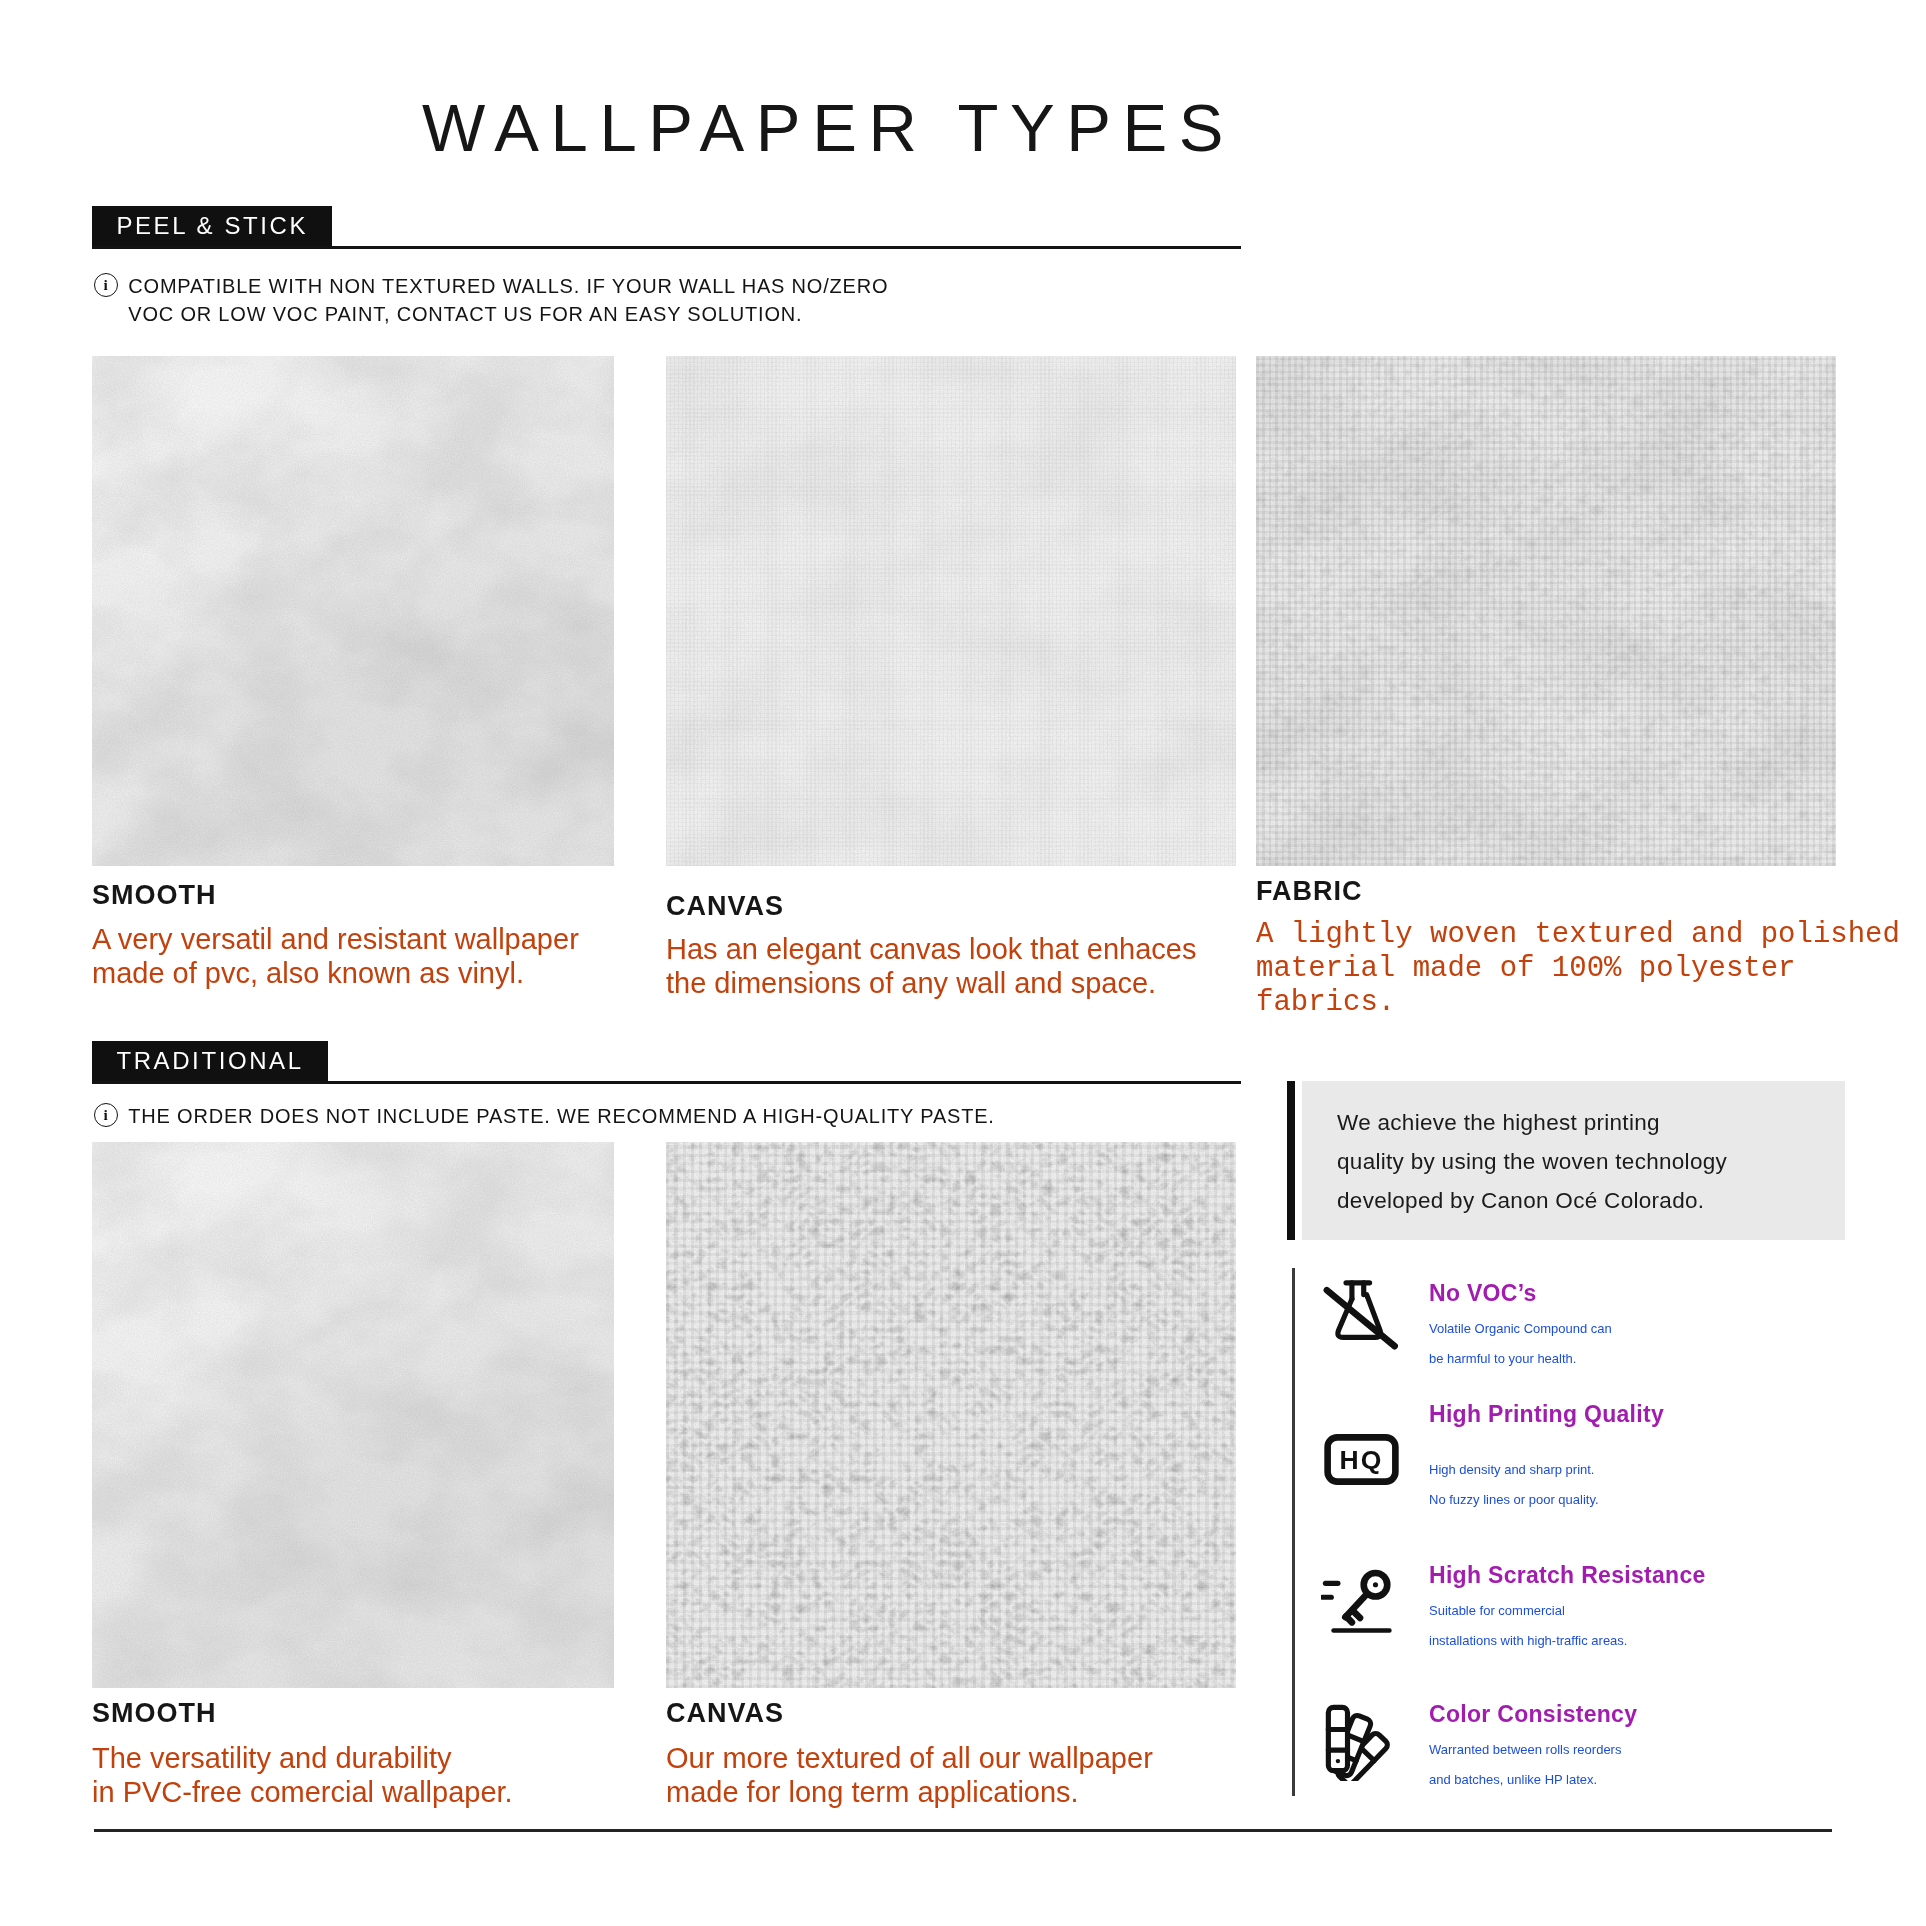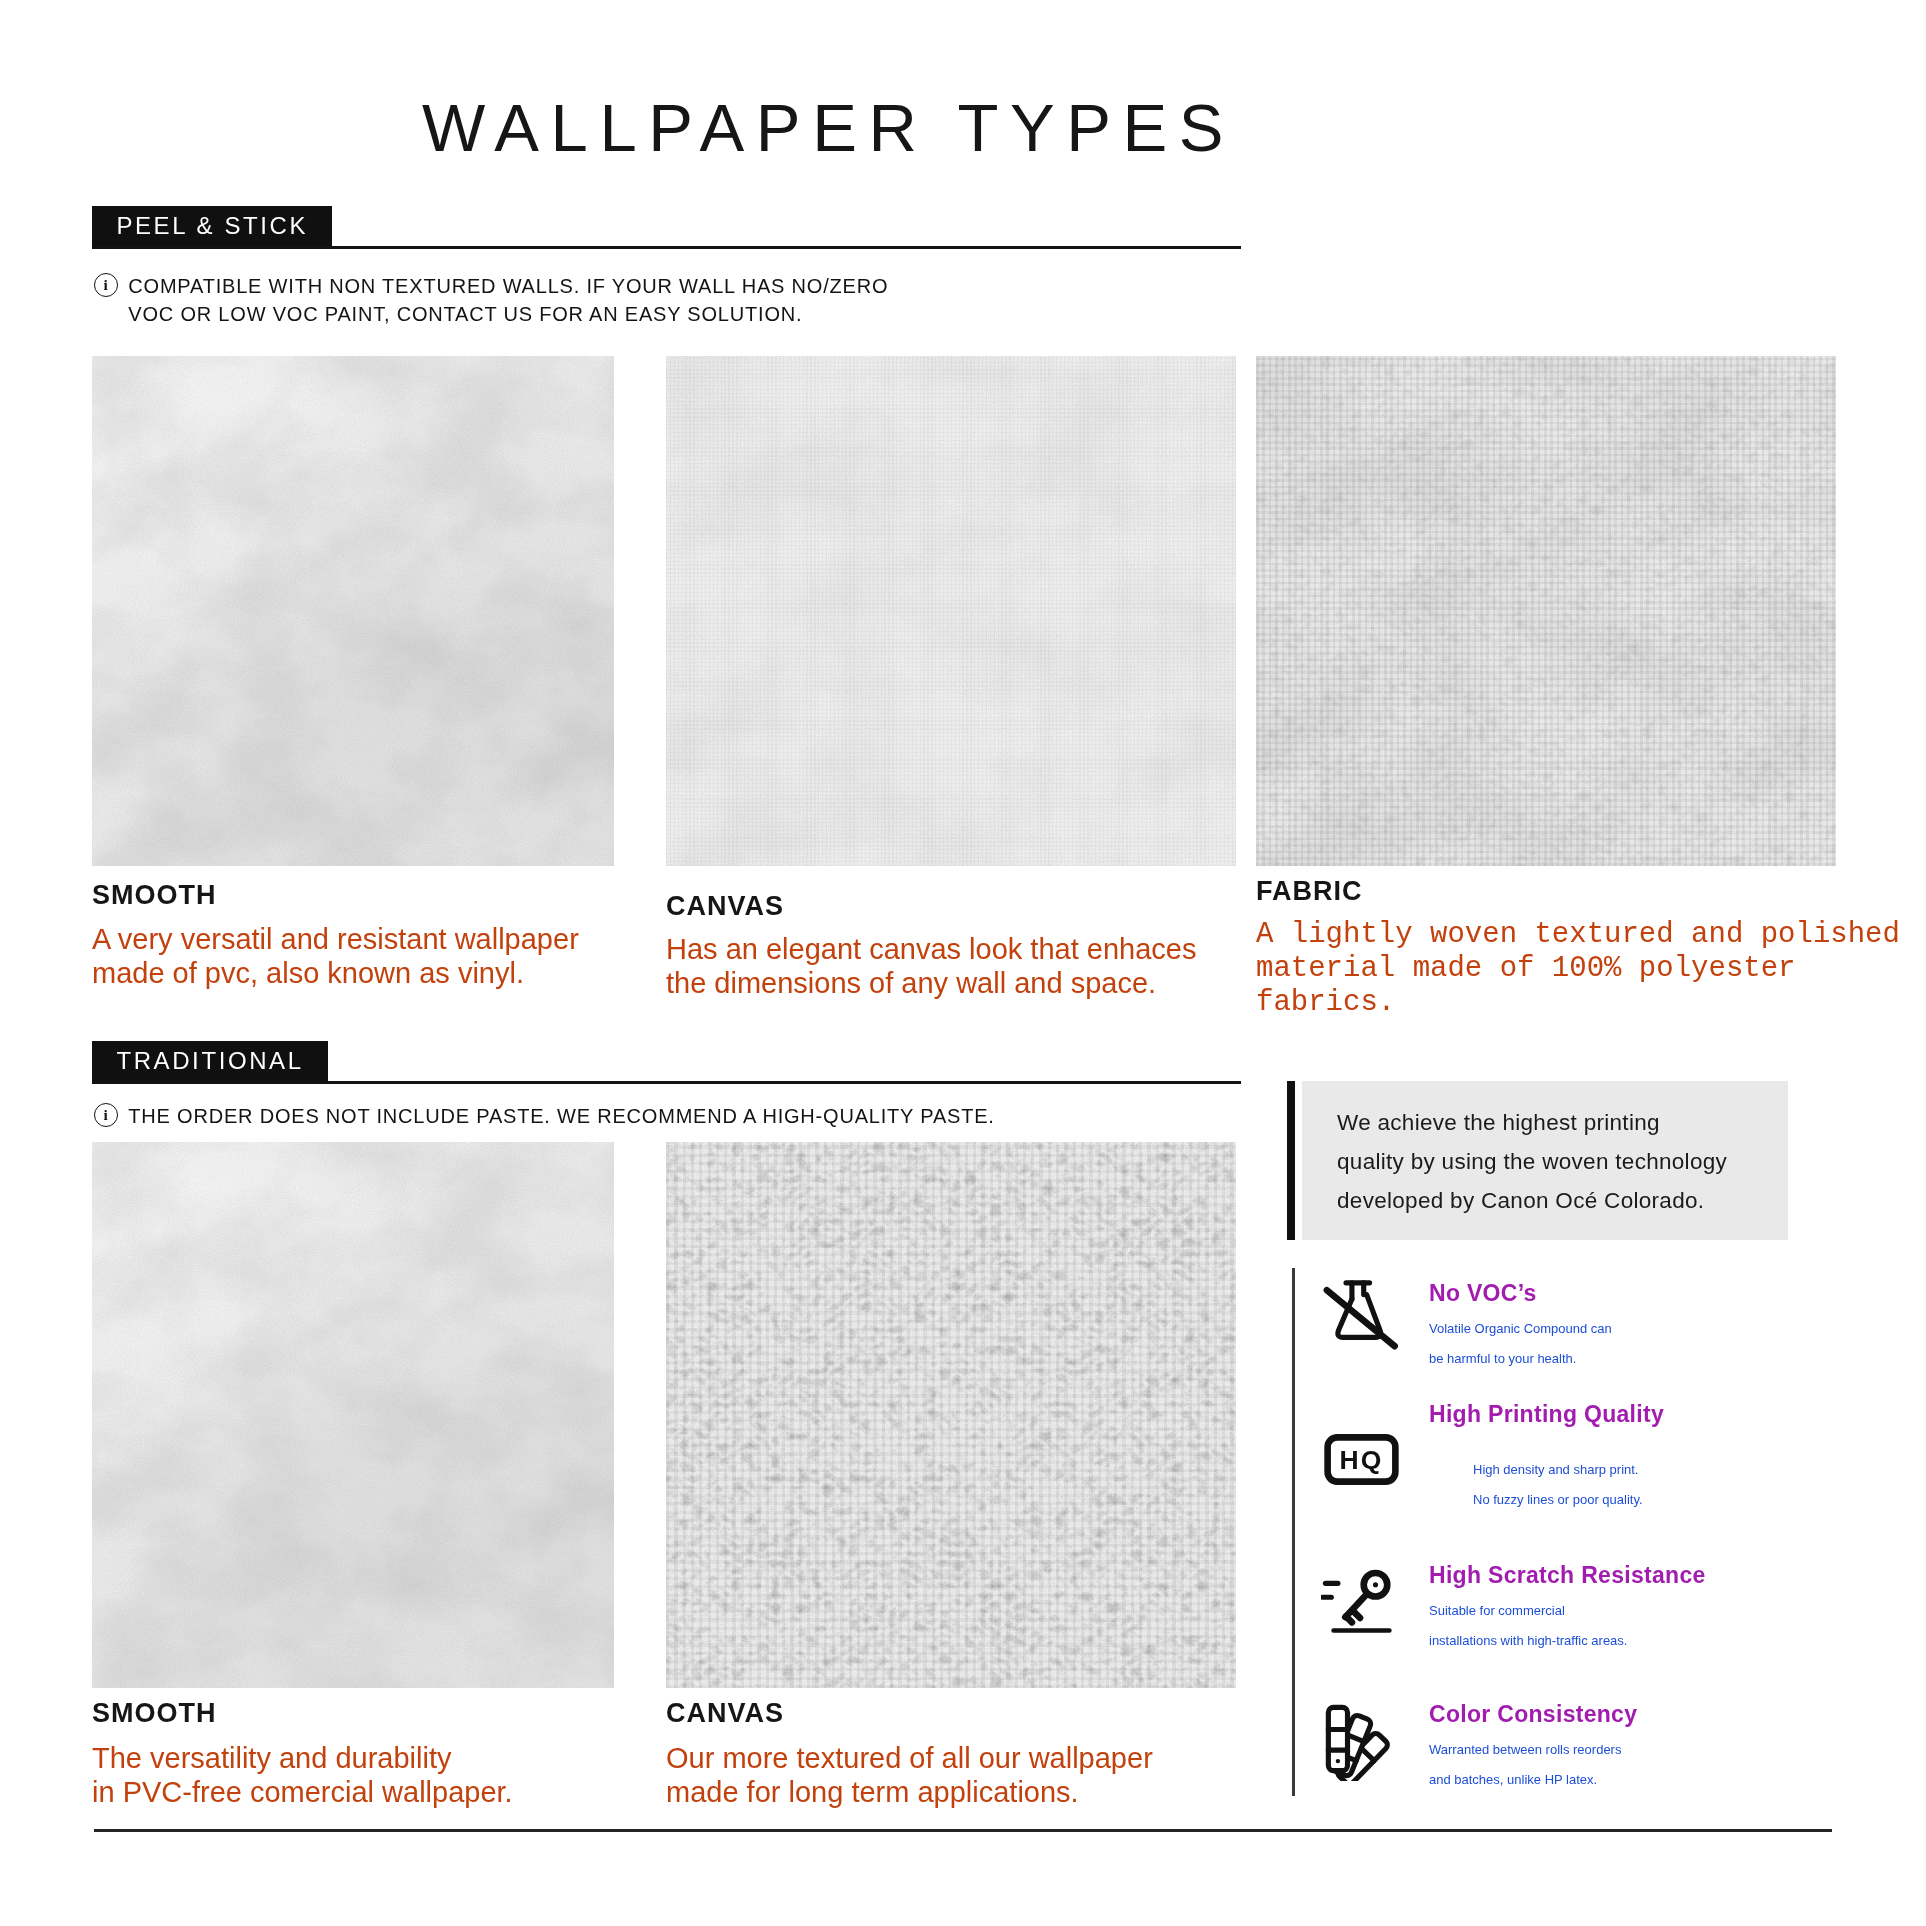--- a/index.html
+++ b/index.html
@@ -56,21 +56,21 @@
       #efefef;
   }
 
   
   .type-name{font-size:27px;font-weight:700;letter-spacing:1px;color:#161616;}
   .type-desc{font-size:29px;line-height:34px;color:#c2410c;}
 
   
   .quality-bar{left:1287px;top:1081px;width:8.3px;height:159px;background:#101010;}
   .quality-box{
-    left:1302px;top:1081px;width:486px;height:159px;background:#e9e9e9;
+    left:1302px;top:1081px;width:543px;height:159px;background:#e9e9e9;
     box-sizing:border-box;padding:22px 0 0 35px;font-size:22.5px;line-height:39px;color:#1b1b1b;letter-spacing:0.3px;
   }
 
   
   .feature-rail{left:1292px;top:1268px;width:2.6px;height:528px;background:#3a3a3a;}
   .feature-icon{width:81px;height:81px;}
   .feature-title{font-size:23px;font-weight:700;color:#a21caf;letter-spacing:0.3px;}
   .feature-desc{font-size:13px;line-height:30px;color:#1d4ed8;}
 
   .bottom-rule{left:94px;top:1829px;width:1738px;height:2.6px;background:#242424;}
@@ -217,21 +217,21 @@
   <span>be harmful to your health.</span>
 </div>
 
 <div class="abs" style="left:1321px;top:1419px;">
   <svg class="feature-icon" viewBox="0 0 110 110" fill="none" stroke="#111" stroke-width="9" stroke-linejoin="round">
     <rect x="9" y="25" width="92" height="60" rx="13"></rect>
     <text x="55" y="68" text-anchor="middle" stroke="none" fill="#111" font-family="Liberation Sans, sans-serif" font-size="36" font-weight="bold" letter-spacing="3">HQ</text>
   </svg>
 </div>
 <div class="abs feature-title" style="left:1429px;top:1401px;text-align:right;">High Printing Quality</div>
-<div class="abs feature-desc" style="left:1473px;top:1455px;">
+<div class="abs feature-desc" style="left:1429px;top:1455px;">
   <span>High density and sharp print.</span><br>
   <span>No fuzzy lines or poor quality.</span>
 </div>
 
 <div class="abs" style="left:1321px;top:1559px;">
   <svg class="feature-icon" viewBox="0 0 110 110" fill="none" stroke="#111" stroke-width="9" stroke-linecap="round" stroke-linejoin="round">
     <circle cx="74" cy="35" r="16"></circle>
     <circle cx="74" cy="35" r="3.5" fill="#111" stroke="none"></circle>
     <path d="M62 48 L33 79"></path>
     <path d="M43 70 l10 10"></path>

